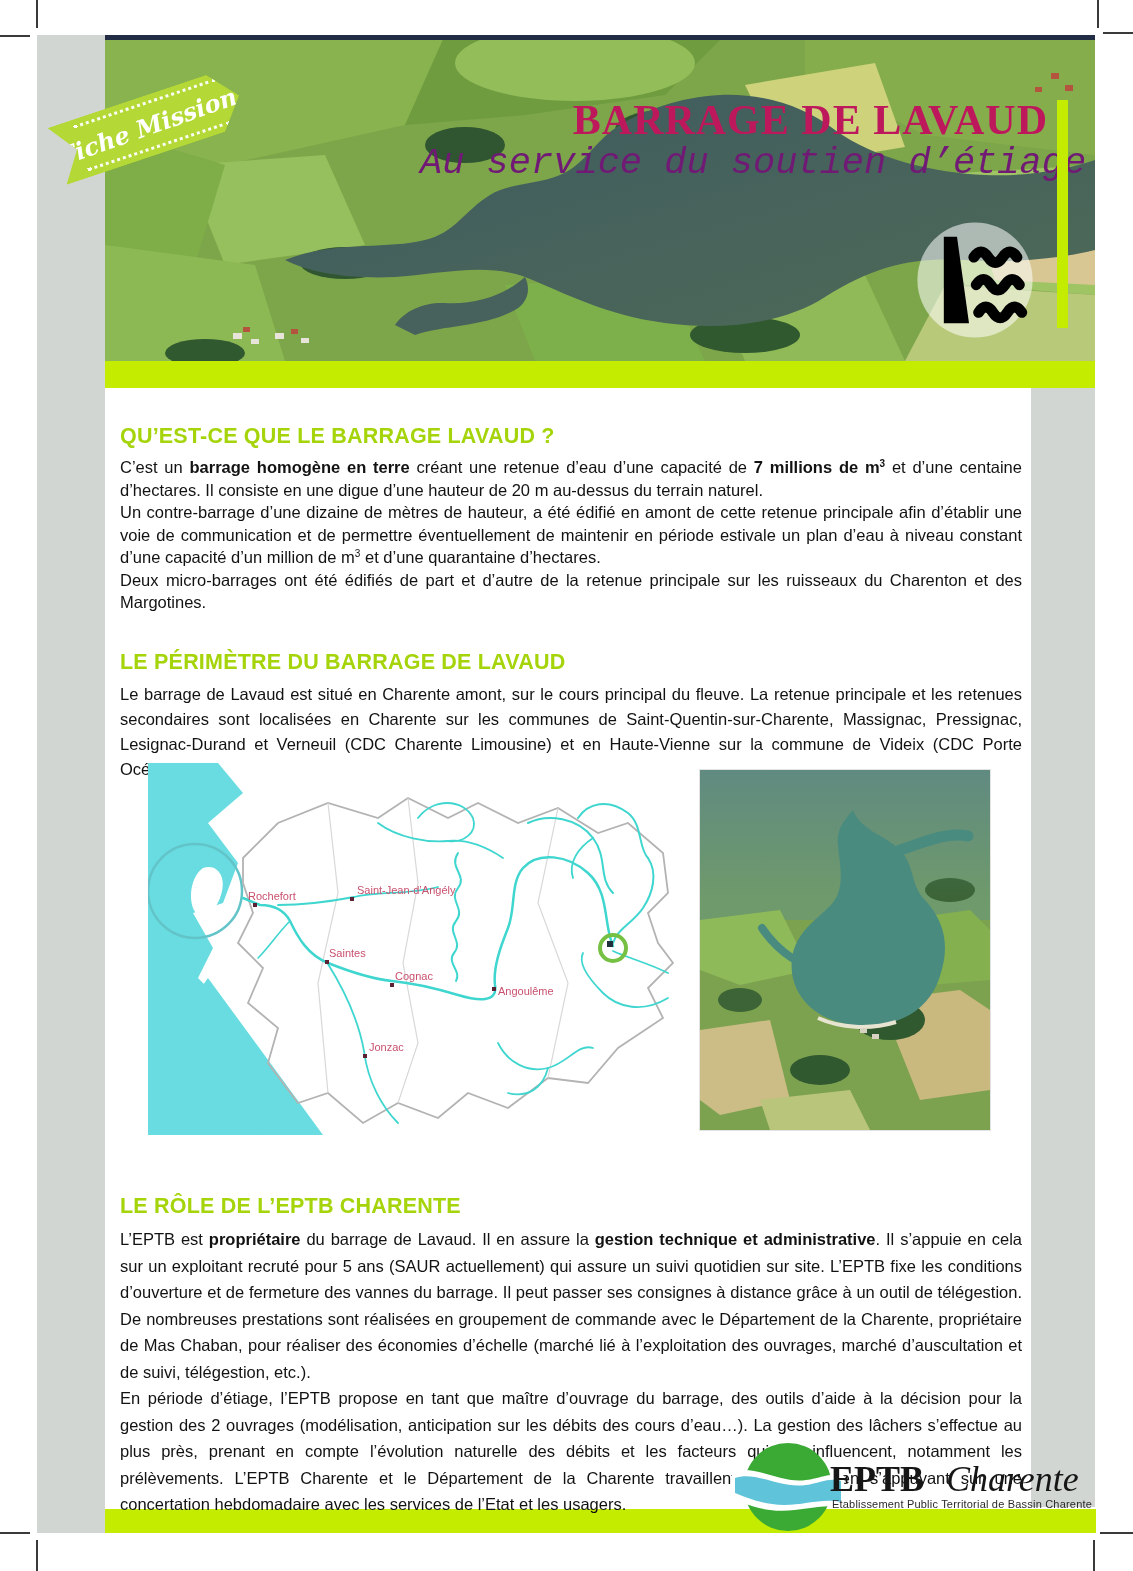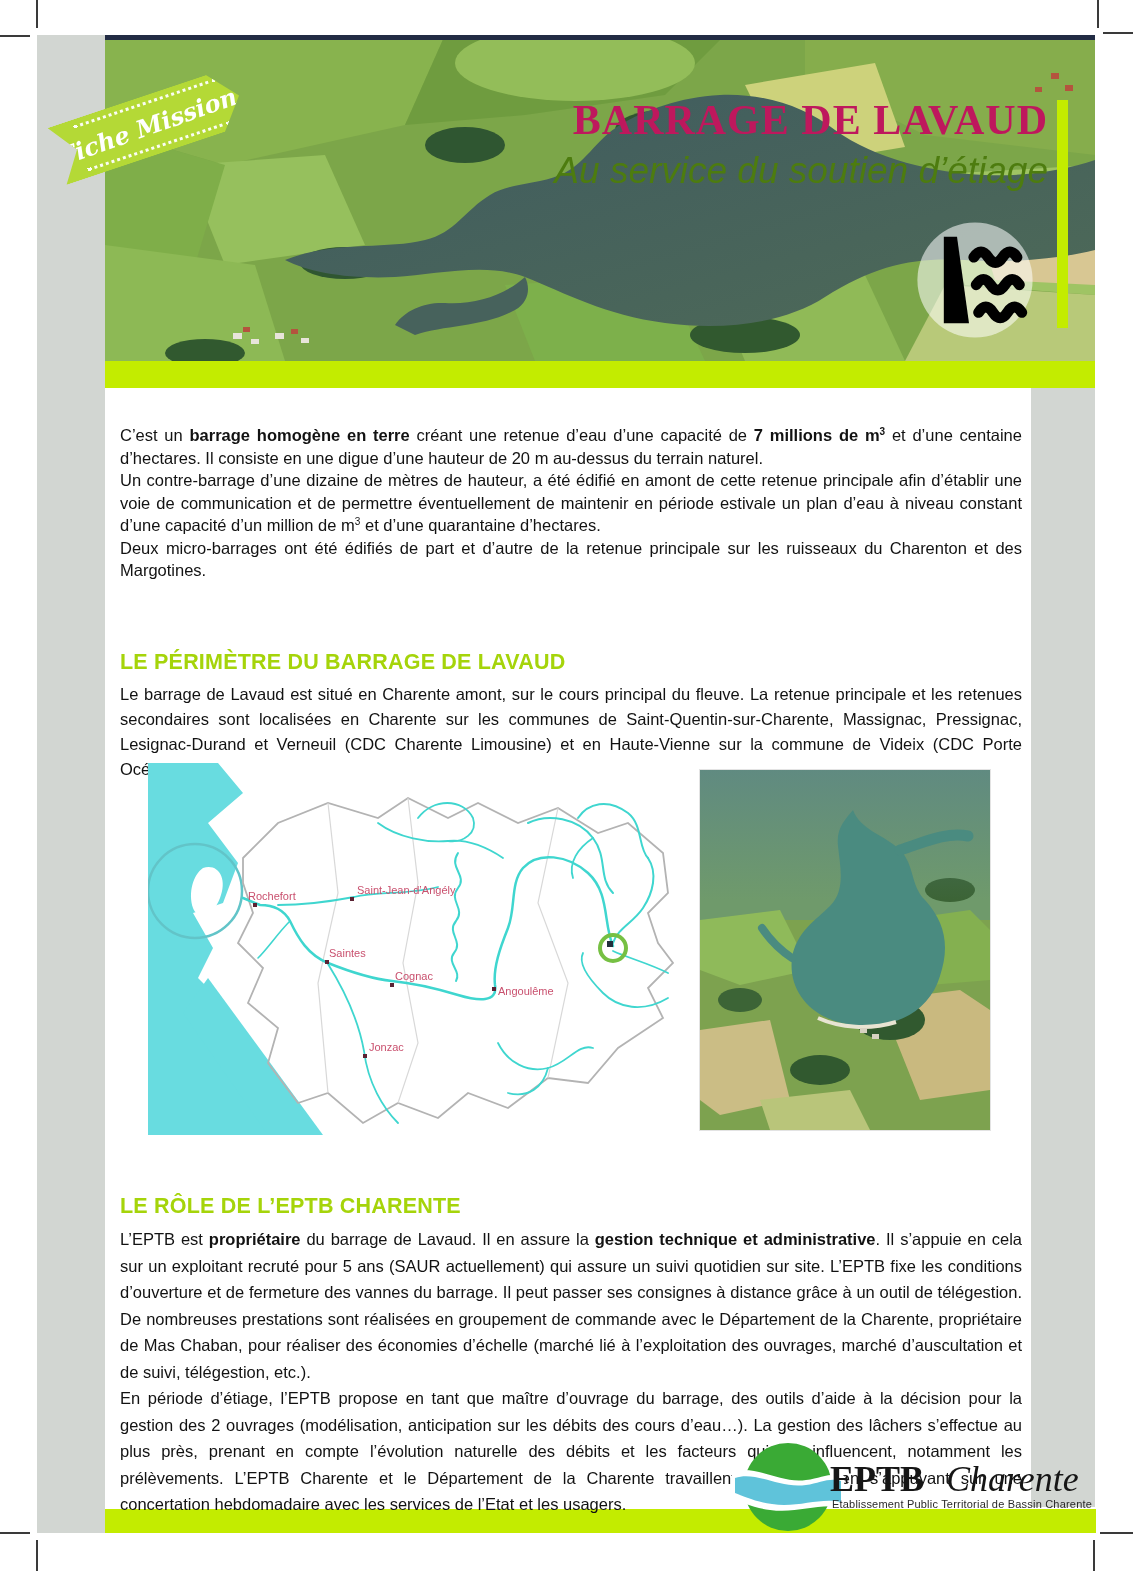--- a/index.html
+++ b/index.html
@@ -14,22 +14,22 @@
           background:#b4d936;transform:rotate(-18.5deg);
           clip-path:polygon(0% 0%,87% 0%,100% 50%,87% 100%,0% 100%,11% 50%);
           display:flex;align-items:center;justify-content:center;}
   #ribbon .dots{position:absolute;left:13%;right:9%;border-top:3px dotted rgba(255,255,255,.95);}
   #ribbon .dots.top{top:6px;} #ribbon .dots.bot{bottom:6px;}
   #ribbon-label{font-family:"DejaVu Serif",serif;font-style:italic;font-weight:700;
                 color:#fff;font-size:24px;transform:rotate(-1deg);white-space:nowrap;}
   #title-block{position:absolute;left:420px;top:98px;width:628px;text-align:right;}
   #page-title{color:#be185d;font-size:42px;font-weight:700;letter-spacing:1px;line-height:1.05;
               font-family:Liberation Serif, serif;}
-  #page-subtitle{color:#4d7c0f;font-family:Liberation Sans, sans-serif;font-style:italic;
-                 font-size:37px;margin-top:8px;white-space:nowrap;}
+  #page-subtitle{color:#701a75;font-family:Liberation Mono, monospace;font-style:italic;
+                 font-size:37px;white-space:nowrap;}
   #title-limebar{position:absolute;left:1057px;top:100px;width:11px;height:228px;background:#c3ec00;}
   #dam-badge{position:absolute;left:915px;top:220px;width:120px;height:120px;}
   
   .section{position:absolute;left:120px;width:902px;}
   .section h2{margin:0 0 7px 0;font-size:21.5px;font-weight:700;color:#a5d40a;letter-spacing:.2px;}
   .section p{margin:0;font-size:16.5px;text-align:justify;color:#121212;}
   #section-1 p{line-height:22.5px;}
   #section-2 p{line-height:25px;}
   #section-3 p{line-height:26.5px;}
   sup{font-size:10px;line-height:0;}
@@ -125,20 +125,21 @@
     <circle cx="50" cy="50" r="48" fill="rgba(255,255,255,0.55)"></circle>
     <polygon points="24,14 35,14 45,86 24,86" fill="#000"></polygon>
     <g stroke="#000" stroke-width="9" fill="none" stroke-linecap="round">
       <path d="M49,31 q6,-9 12,0 q6,9 12,0 q6,-9 12,0"></path>
       <path d="M51,54 q6,-9 12,0 q6,9 12,0 q6,-9 12,0"></path>
       <path d="M53,77 q6,-9 12,0 q6,9 12,0 q6,-9 12,0"></path>
     </g>
   </svg>
 
   <div class="section" id="section-1" style="top:424px;">
+    <h2>QU’EST-CE QUE LE BARRAGE LAVAUD ?</h2>
     <p><span>C’est un </span><span style="font-weight: 700;">barrage homogène en terre</span><span> créant une retenue d’eau d’une capacité de </span><span style="font-weight: 700;">7 millions de m</span><sup style="font-weight: 700;">3</sup><span> et d’une centaine d’hectares. Il consiste en une digue d’une hauteur de 20 m au-dessus du terrain naturel.</span></p>
     <p><span>Un contre-barrage d’une dizaine de mètres de hauteur, a été édifié en amont de cette retenue principale afin d’établir une voie de communication et de permettre éventuellement de maintenir en période estivale un plan d’eau à niveau constant d’une capacité d’un million de m</span><sup>3</sup><span> et d’une quarantaine d’hectares.</span></p>
     <p>Deux micro-barrages ont été édifiés de part et d’autre de la retenue principale sur les ruisseaux du Charenton et des Margotines.</p>
   </div>
 
   <div class="section" id="section-2" style="top:650px;">
     <h2>LE PÉRIMÈTRE DU BARRAGE DE LAVAUD</h2>
     <p>Le barrage de Lavaud est situé en Charente amont, sur le cours principal du fleuve. La retenue principale et les retenues secondaires sont localisées en Charente sur les communes de Saint-Quentin-sur-Charente, Massignac, Pressignac, Lesignac-Durand et Verneuil (CDC Charente Limousine) et en Haute-Vienne sur la commune de Videix (CDC Porte Océane du Limousin).</p>
   </div>
 

